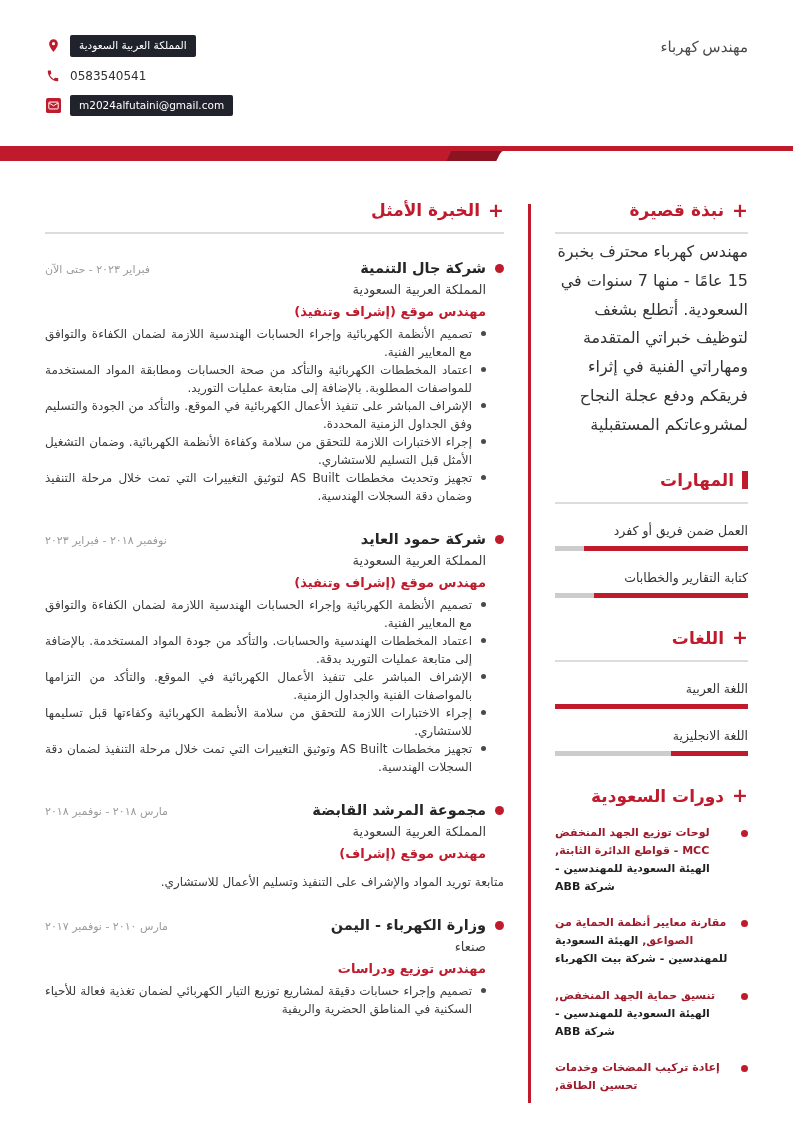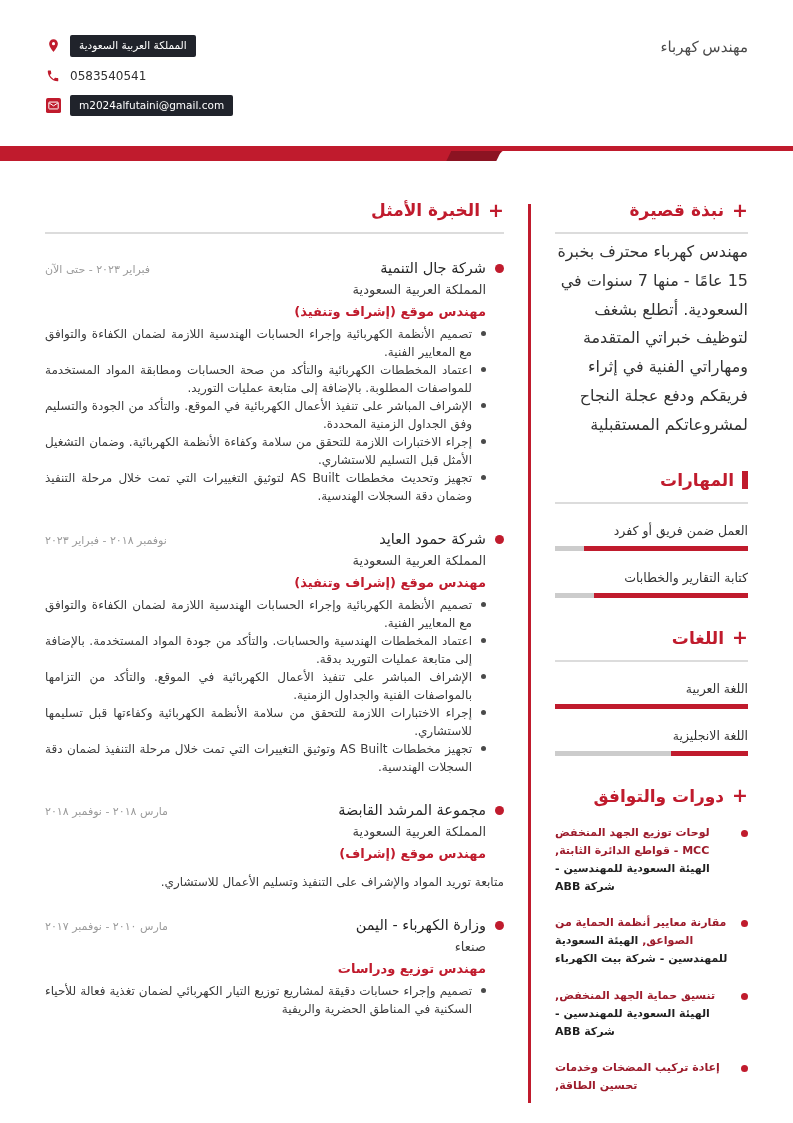--- a/index.html
+++ b/index.html
@@ -55,21 +55,21 @@
   .sec-head { display:flex; align-items:center; gap:8px; color:#c01b2d; font-weight:bold; font-size:17px; }
   .plus { font-size:19px; font-weight:bold; line-height:1; }
   .bar-marker { width:6px; height:18px; background:#c01b2d; flex-shrink:0; }
   .sec-line { height:2px; background:#dcdcdc; margin-top:12px; }
 
   
   .job { margin-top:26px; }
   .job-head { display:flex; justify-content:space-between; align-items:flex-start; }
   .company-wrap { display:flex; align-items:center; gap:9px; min-width:0; }
   .red-dot { width:9px; height:9px; border-radius:50%; background:#c01b2d; flex-shrink:0; }
-  .company { font-size:14.5px; font-weight:normal; color:#262626; }
+  .company { font-size:14.5px; font-weight:bold; color:#262626; }
   .date { font-size:11px; color:#9b9b9b; padding-top:3px; white-space:nowrap; }
   .location { font-size:13px; color:#3d3d3d; margin:6px 18px 0 0; }
   .role { font-size:13px; font-weight:bold; color:#c01b2d; margin:7px 18px 0 0; }
   .bullets { margin:6px 18px 0 0; }
   .bullet { display:flex; gap:9px; font-size:12px; color:#3b3b3b; line-height:1.5; text-align:justify; }
   .bullet .dot { width:5px; height:5px; border-radius:50%; background:#4a4a4a; margin-top:6px; flex-shrink:0; }
   .note { margin:12px 0 0 0; font-size:12px; color:#3b3b3b; line-height:1.5;text-align:right; }
 
   
   .side-sec { margin-bottom:30px; }
@@ -179,21 +179,21 @@
           <div class="skill-label">اللغة الانجليزية</div>
           <div class="track">
               <div class="fill" style="width: 40%;"></div>
             </div>
         </div>
       </section>
 
       <section class="side-sec">
         <div class="sec-head">
           <span class="plus">+</span>
-          <span>دورات والتوافق</span>
+          <span>دورات السعودية</span>
         </div>
 
         <div class="course">
           <span class="cdot"></span>
           <span><span class="cname">لوحات توزيع الجهد المنخفض MCC - قواطع الدائرة الثابتة,</span> <span class="corg">الهيئة السعودية للمهندسين - شركة ABB</span></span>
         </div>
         <div class="course">
           <span class="cdot"></span>
           <span><span class="cname">مقارنة معايير أنظمة الحماية من الصواعق,</span> <span class="corg">الهيئة السعودية للمهندسين - شركة بيت الكهرباء</span></span>
         </div>

